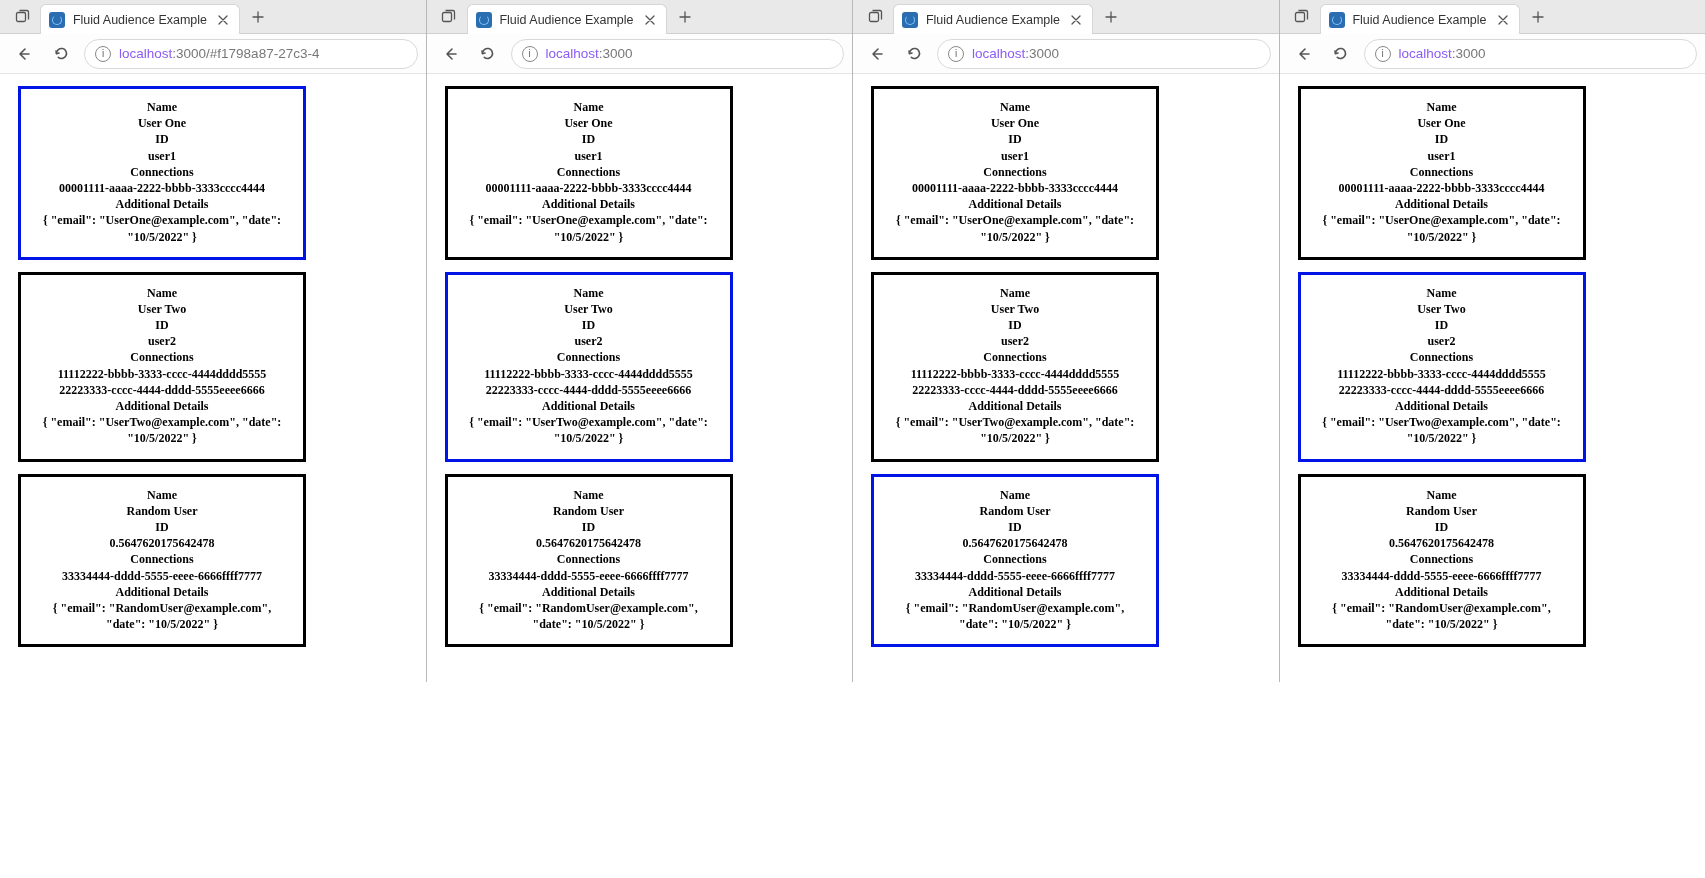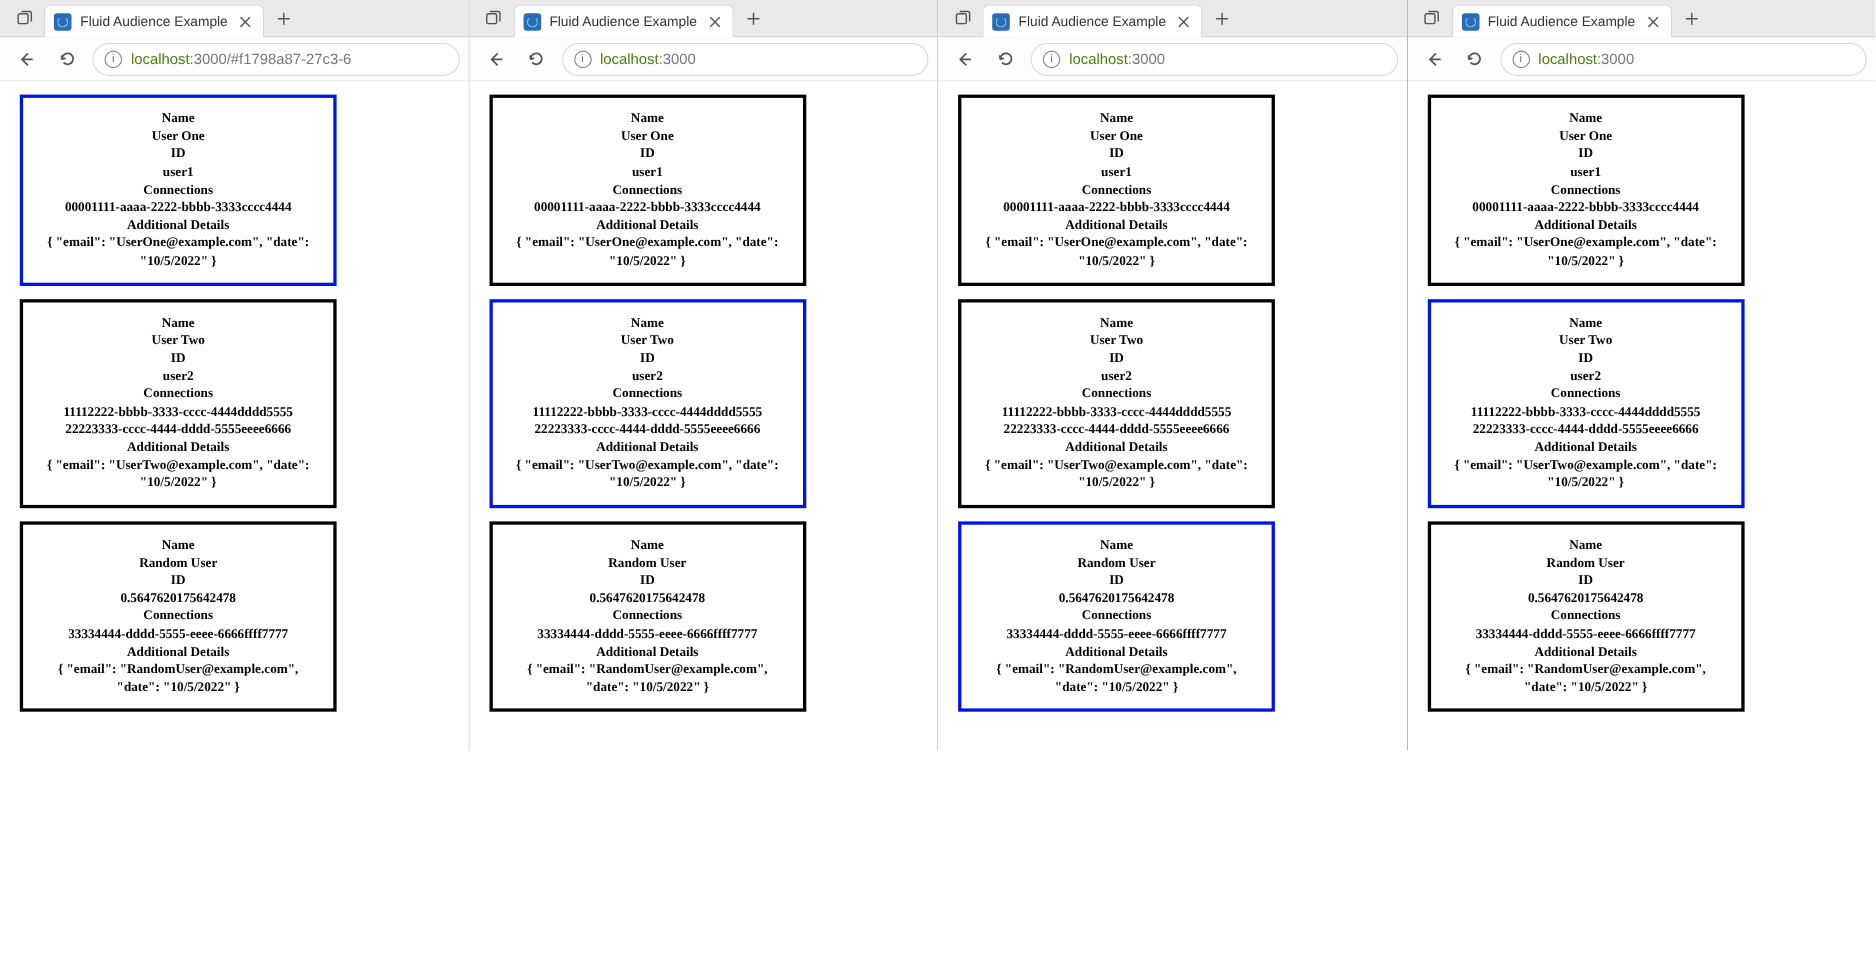--- a/index.html
+++ b/index.html
@@ -106,21 +106,21 @@
     color:#333;
     overflow:hidden;
   }
   .addr-bar .info-icon {
     width:16px;height:16px;
     border:1px solid #888; border-radius:50%;
     display:flex;align-items:center;justify-content:center;
     font-size:10px; color:#666;
     flex-shrink:0;
   }
-  .addr-bar .url-host { color:#4d7c0f; }
+  .addr-bar .url-host { color:#8b5cf6; }
   .addr-bar .url-rest { color:#777; }
   
   .content {
     flex:1;
     background:#fff;
     padding: 12px 18px;
     overflow:hidden;
   }
   .card {
     border: 3px solid #000;
@@ -173,21 +173,21 @@
         </svg>
       </div>
       <div class="nav-btn">
         <svg width="17" height="17" viewBox="0 0 17 17">
           <path d="M3.5 8.5 a5 5 0 1 1 1.8 3.8" fill="none" stroke="currentColor" stroke-width="1.6" stroke-linecap="round"></path>
           <path d="M3 6 L3.5 8.7 L6 8" fill="none" stroke="currentColor" stroke-width="1.6" stroke-linecap="round" stroke-linejoin="round"></path>
         </svg>
       </div>
       <div class="addr-bar">
         <div class="info-icon">i</div>
-        <div style="white-space: nowrap; overflow: hidden;"><span class="url-host">localhost</span><span class="url-rest">:3000/#f1798a87-27c3-6</span></div>
+        <div style="white-space: nowrap; overflow: hidden;"><span class="url-host">localhost</span><span class="url-rest">:3000/#f1798a87-27c3-4</span></div>
       </div>
     </div>
     <div class="content">
       <div class="card selected">
         <div class="lbl">Name</div>
         <div class="val">User One</div>
         <div class="lbl">ID</div>
         <div class="val">user1</div>
         <div class="lbl">Connections</div>
         <div class="val conn-line">00001111-aaaa-2222-bbbb-3333cccc4444</div>

